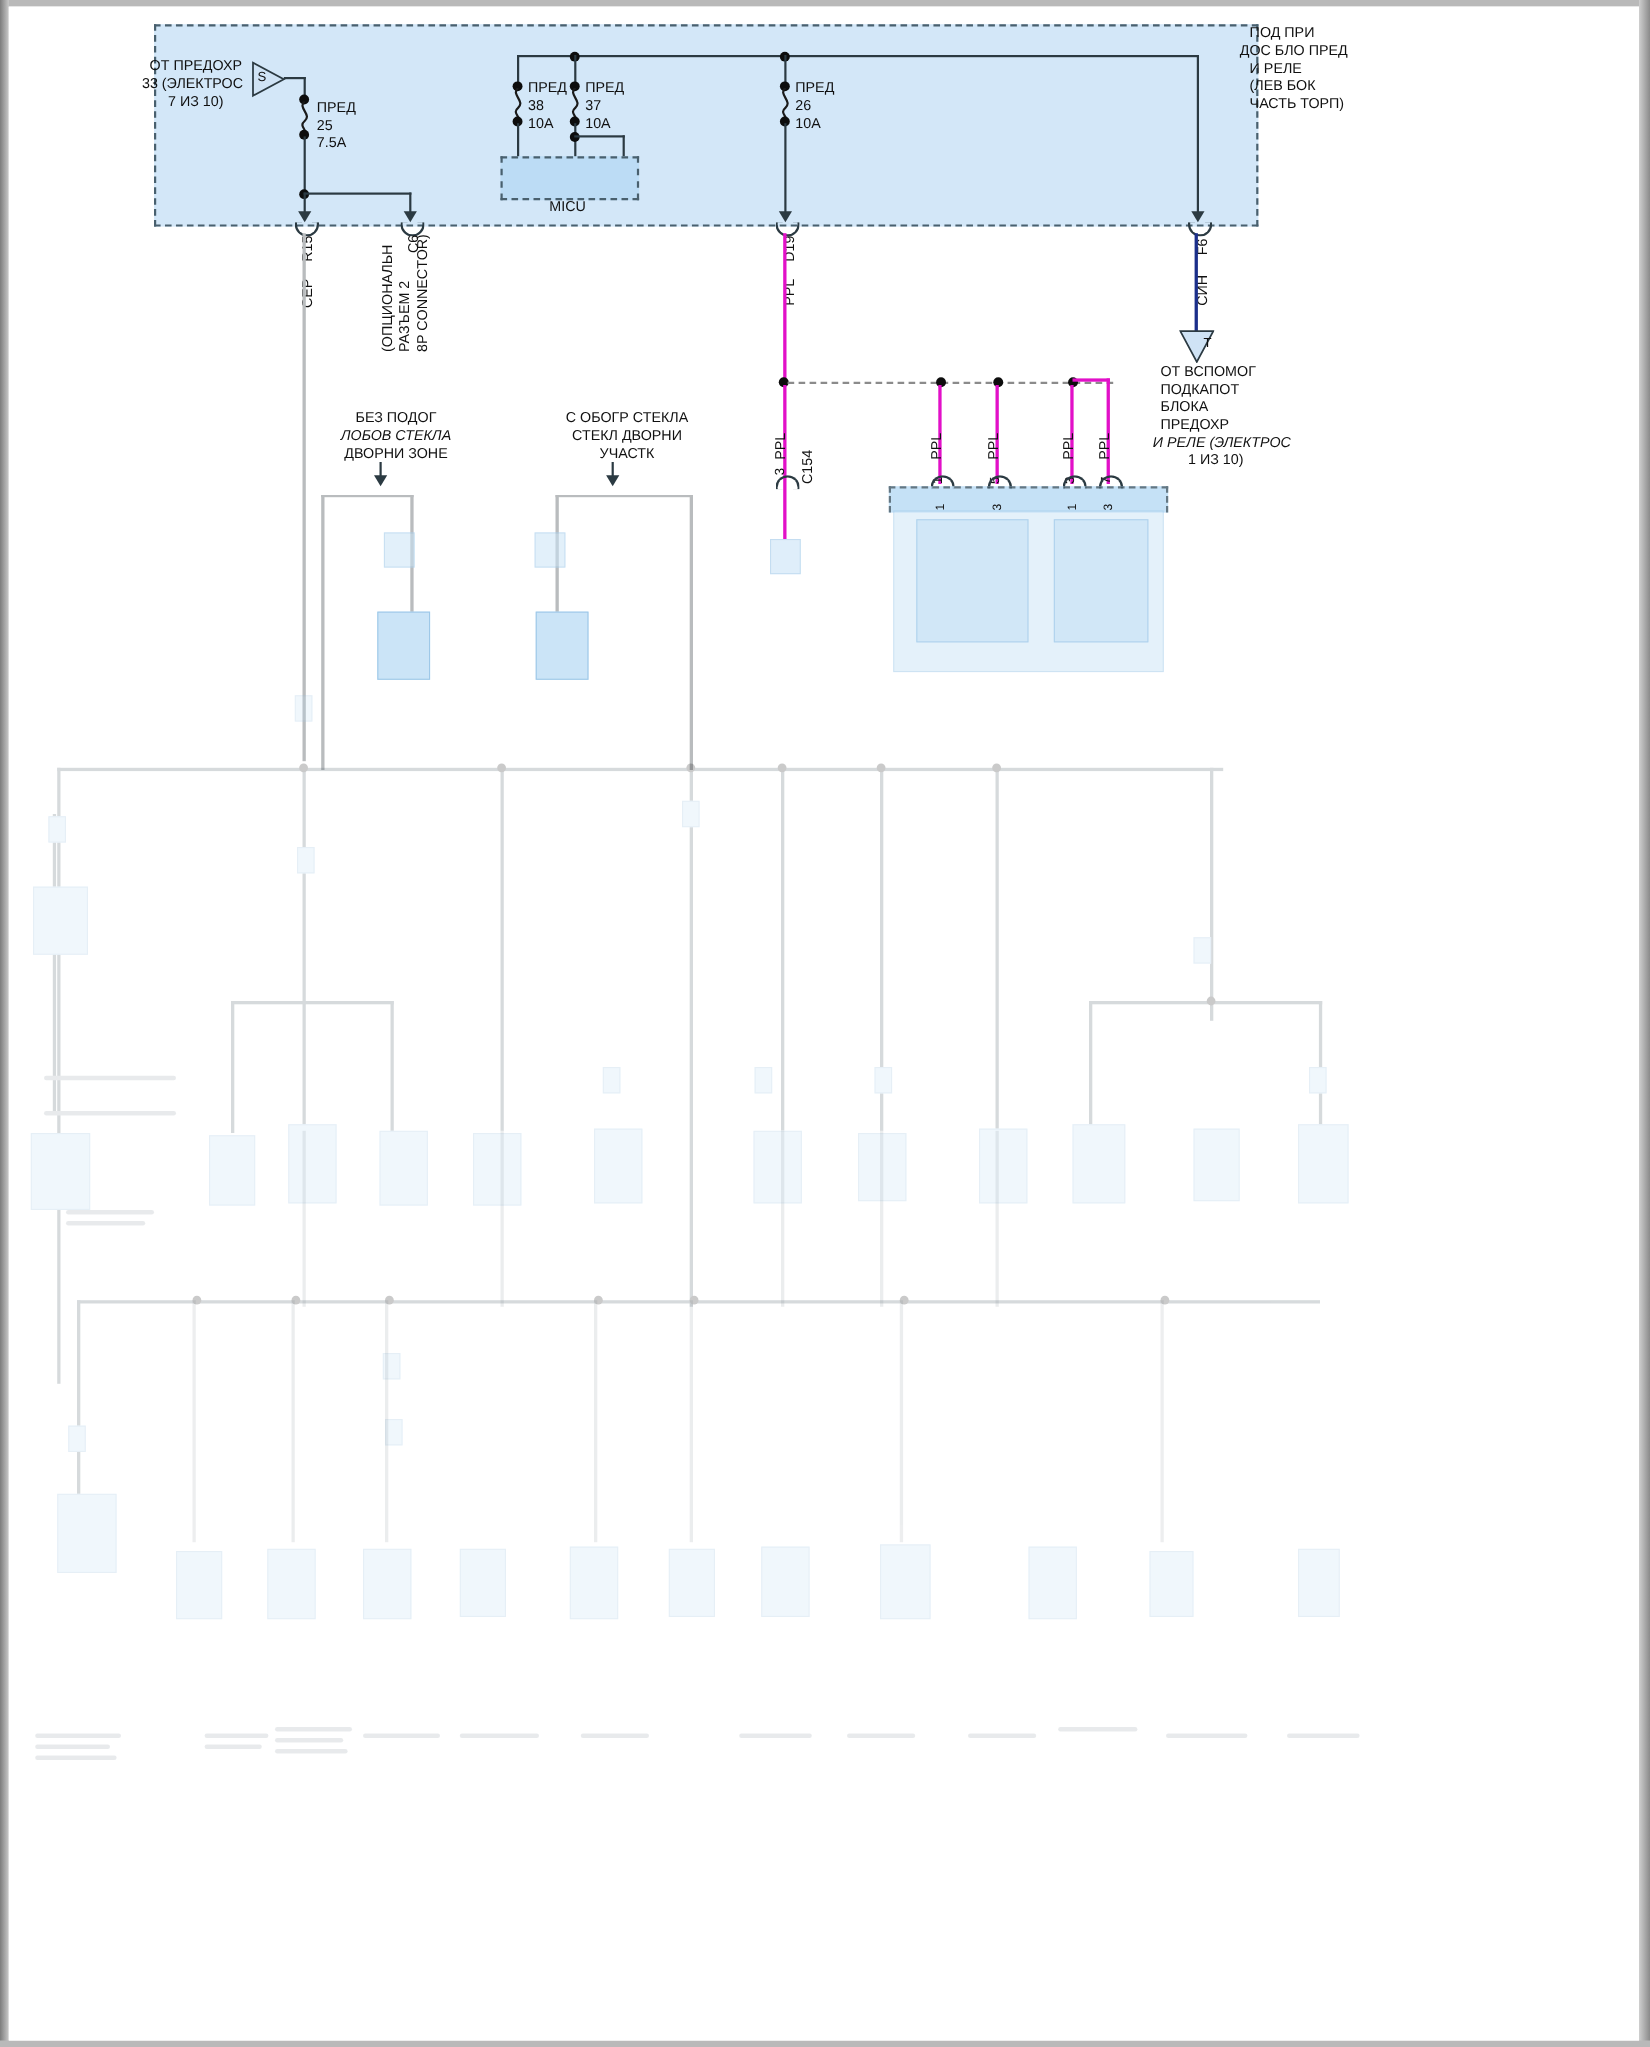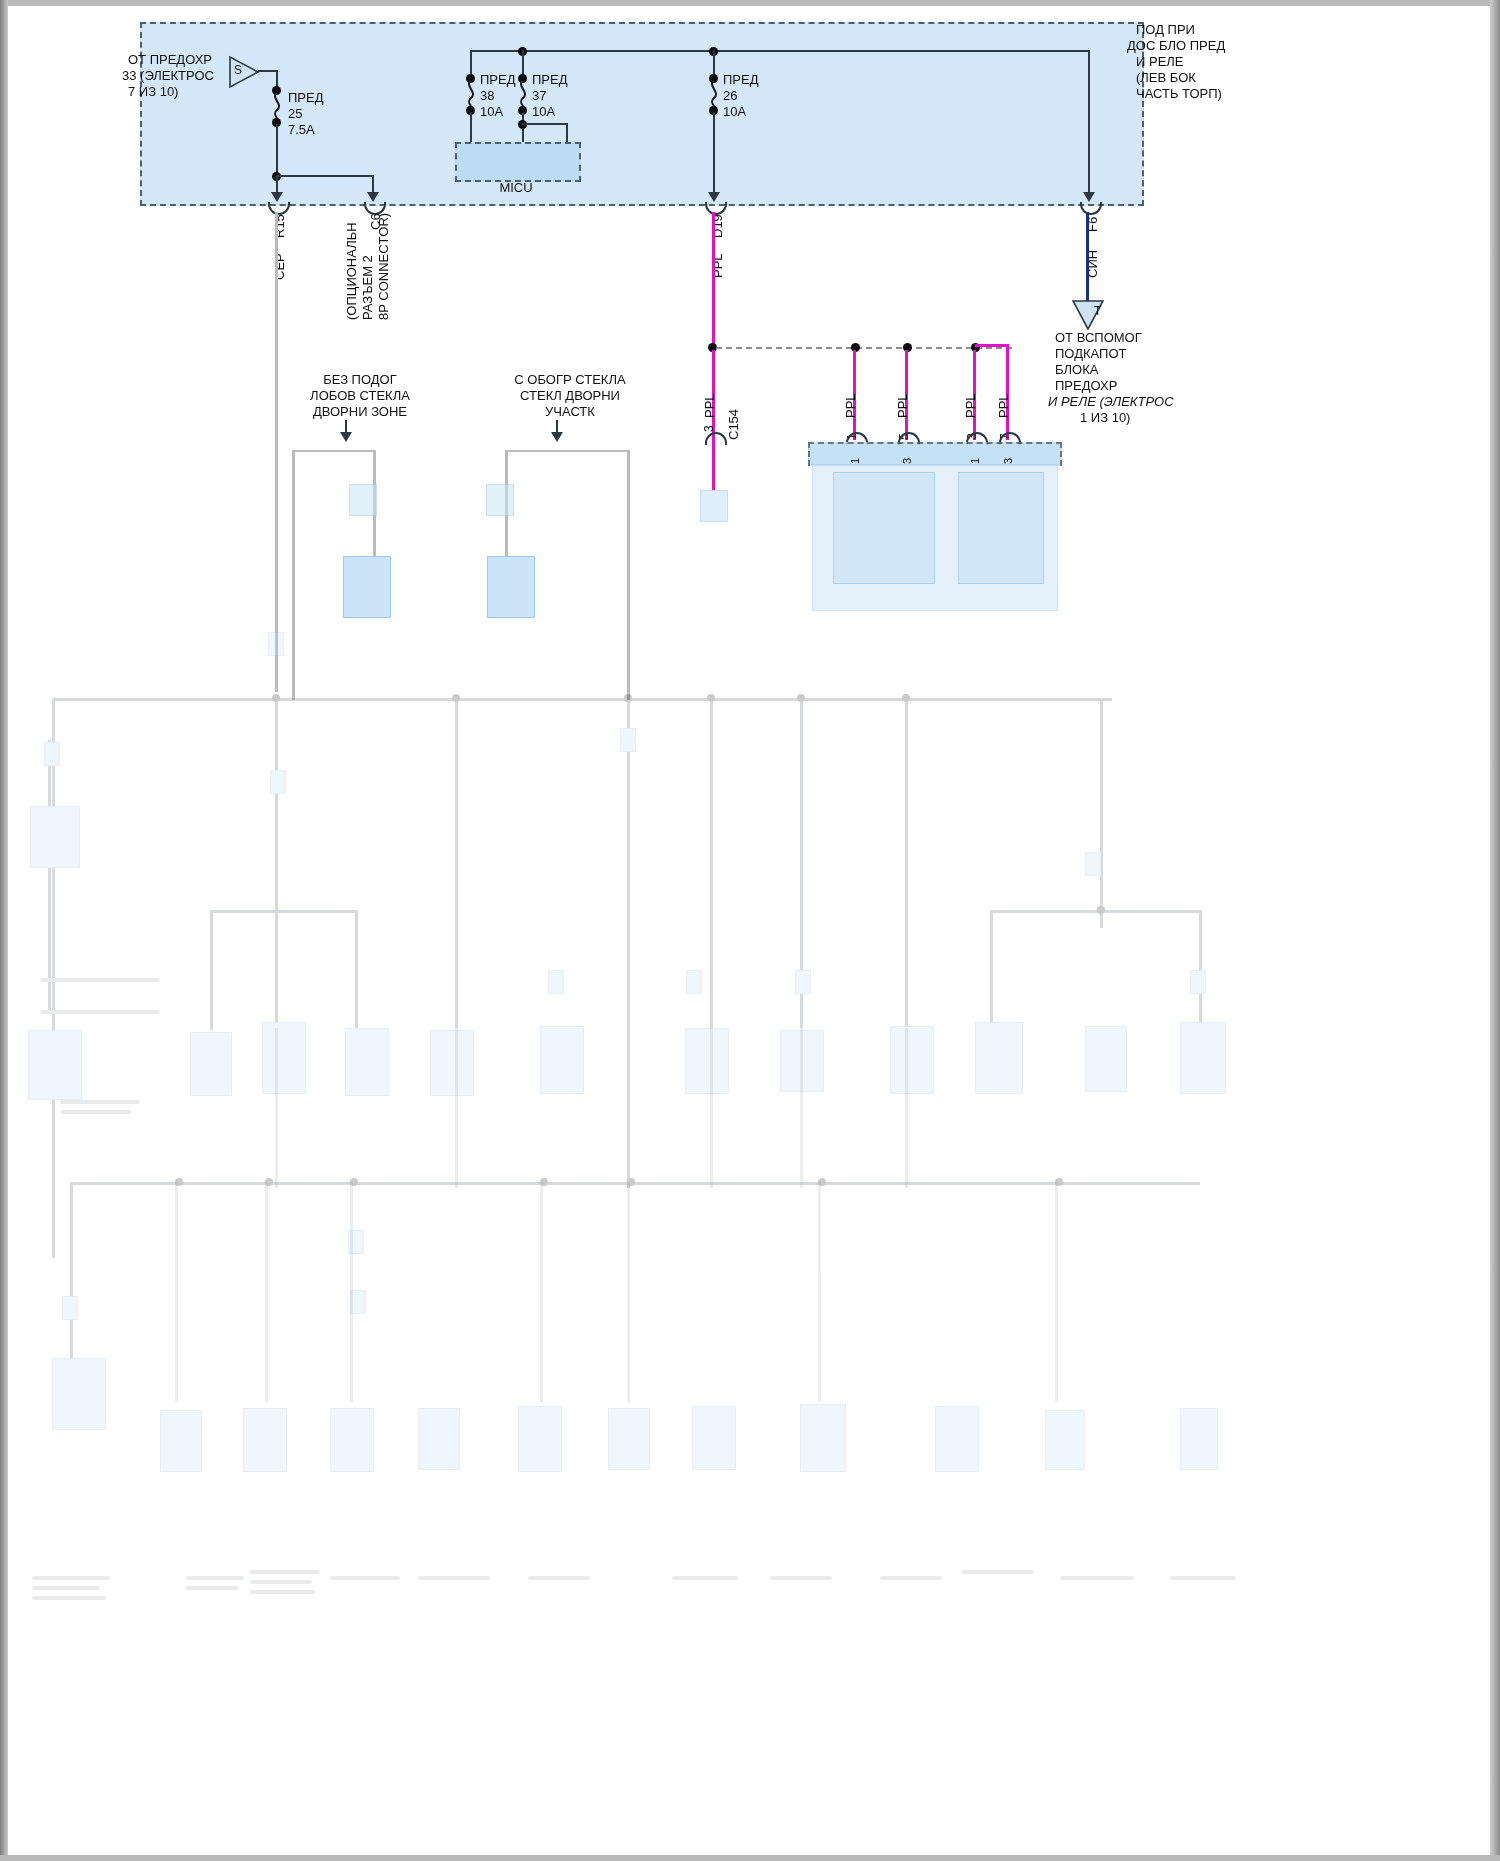--- a/index.html
+++ b/index.html
@@ -15,21 +15,21 @@
 
   
   .sheet{position:absolute;left:8px;top:6px;width:1482px;height:1849px;background:#ffffff;}
 
   
   .fusebox{position:absolute;left:140px;top:22px;width:1000px;height:180px;
            background:#d3e7f8;border:2px dashed #49606e;}
 
   
   .t{position:absolute;color:#111;font-size:13px;line-height:15px;white-space:pre;}
-  .t.r{text-align:left;}
+  .t.r{text-align:center;}
   .t.c{text-align:center;}
   .vt{position:absolute;color:#111;font-size:13px;line-height:15px;white-space:pre;
       transform-origin:0 0;transform:rotate(-90deg);}
 
   
   .w{position:absolute;background:#2b3a42;}
   .wv{width:2px;}
   .wh{height:2px;}
   .w-mag{background:#e210c8;}
   .wv.w-mag{width:3px;}
@@ -202,21 +202,21 @@
   <div class="t" style="left:1094px;top:304px;font-size:12px;">T</div>
 
   <div class="t" style="left:1055px;top:330px;">ОТ ВСПОМОГ</div>
   <div class="t" style="left:1055px;top:346px;">ПОДКАПОТ</div>
   <div class="t" style="left:1055px;top:362px;">БЛОКА</div>
   <div class="t" style="left:1055px;top:378px;">ПРЕДОХР</div>
   <div class="t" style="left:1048px;top:394px;font-style:italic;">И РЕЛЕ (ЭЛЕКТРОС</div>
   <div class="t" style="left:1080px;top:410px;">1 ИЗ 10)</div>
 
   <div class="t c" style="left:270px;top:372px;width:180px;">БЕЗ ПОДОГ</div>
-  <div class="t c" style="left:270px;top:388px;width:180px;">ЛОБОВ СТЕКЛА</div>
+  <div class="t c" style="left:270px;top:388px;width:180px;font-style:italic;">ЛОБОВ СТЕКЛА</div>
   <div class="t c" style="left:270px;top:404px;width:180px;">ДВОРНИ ЗОНЕ</div>
   <div class="w wv" style="left:345px;top:420px;height:18px;"></div>
   <div class="arr" style="left:340px;top:432px;"></div>
 
   <div class="t c" style="left:470px;top:372px;width:200px;">С ОБОГР СТЕКЛА</div>
   <div class="t c" style="left:470px;top:388px;width:200px;">СТЕКЛ ДВОРНИ</div>
   <div class="t c" style="left:470px;top:404px;width:200px;">УЧАСТК</div>
   <div class="w wv" style="left:556px;top:420px;height:18px;"></div>
   <div class="arr" style="left:551px;top:432px;"></div>
 

